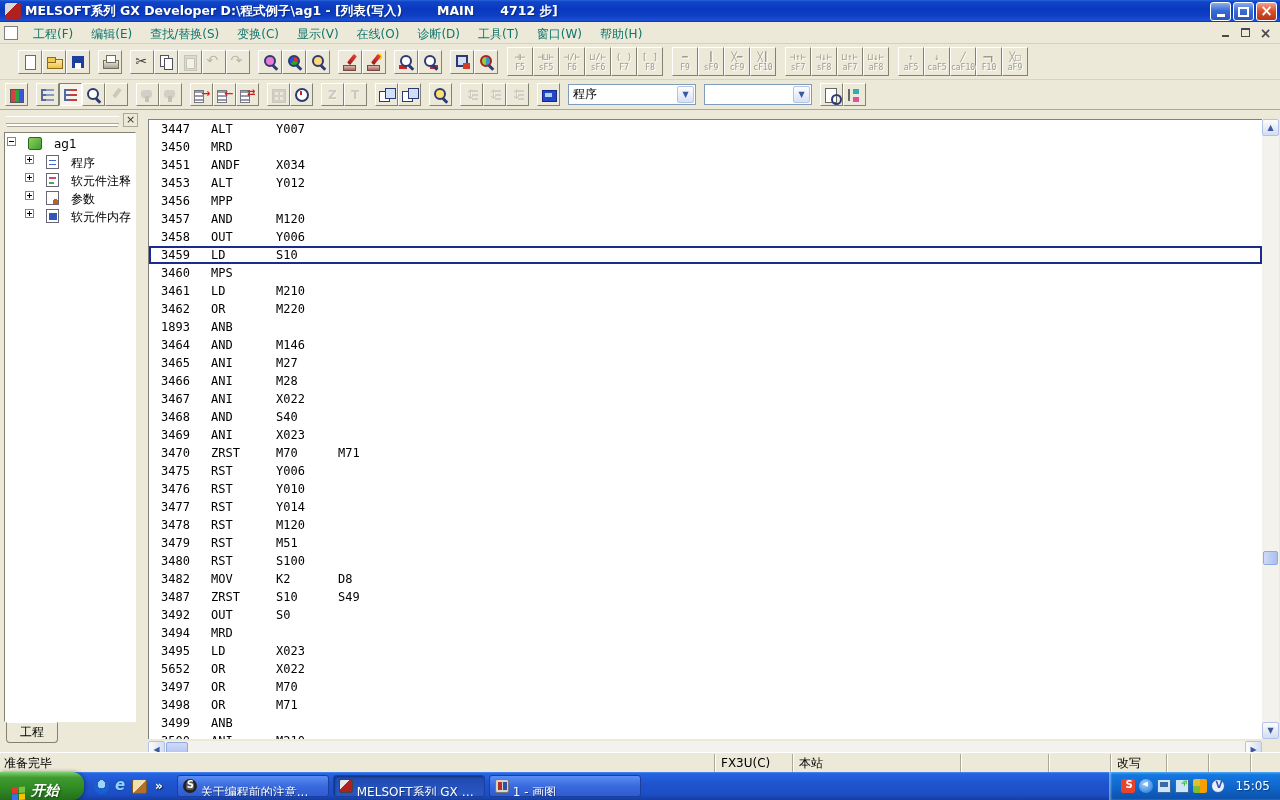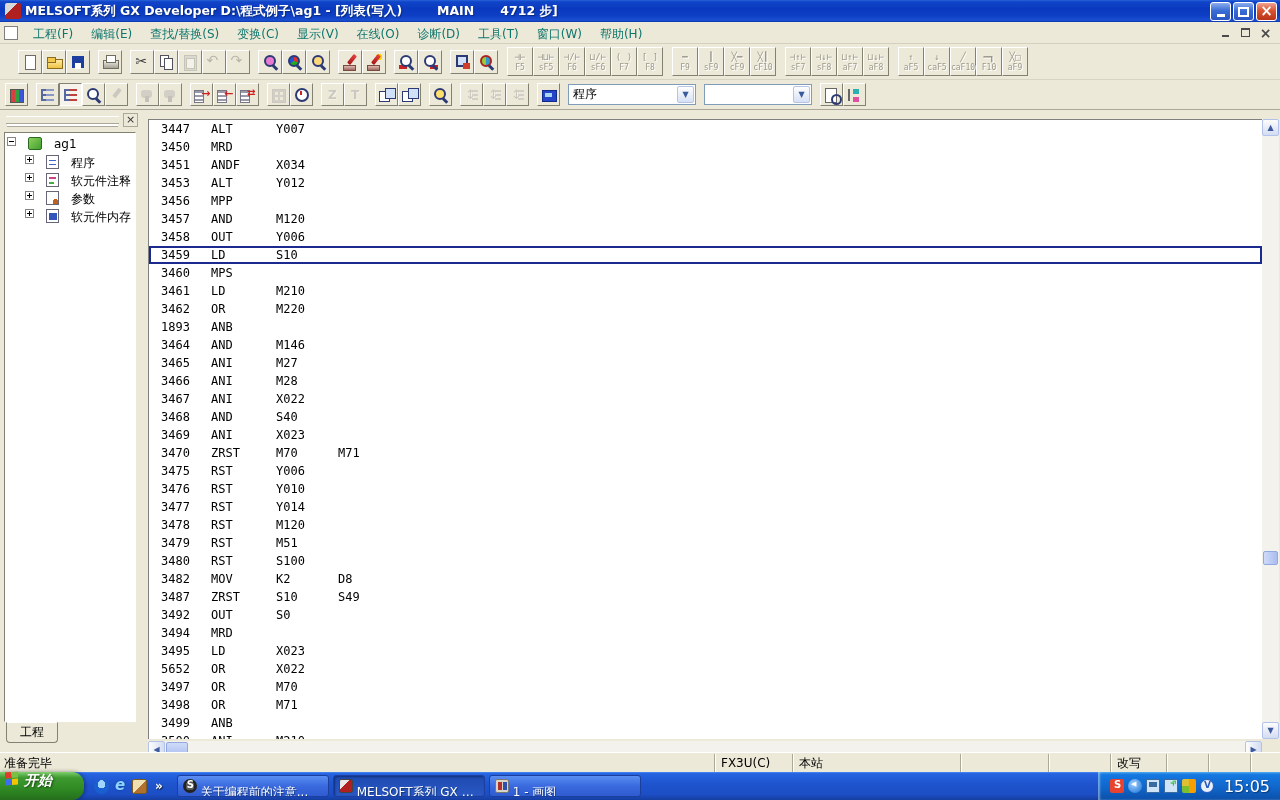--- a/index.html
+++ b/index.html
@@ -194,21 +194,21 @@
   .sb-pane { height:18px; line-height:18px; padding:0 6px; border-left:1px solid #aca899; box-shadow:inset 1px 0 0 #fff; overflow:hidden; white-space:nowrap; }
   .sb-msg { flex:1; border-left:none; box-shadow:none; padding-left:4px; }
   .sb-cpu { width:78px; } .sb-station { width:168px; } .sb-e1 { width:88px; } .sb-e2 { width:62px; }
   .sb-mode { width:56px; } .sb-s1 { width:42px; } .sb-s2 { width:42px; } .sb-s3 { width:30px; }
 
   
   .taskbar { position:absolute; left:0; top:772px; width:1280px; height:28px;
     background:linear-gradient(180deg,#4b8bf5 0%,#2663e0 6%,#1e53cd 45%,#1c4ec5 80%,#153e9f 100%); display:flex; align-items:center; }
   .startbtn { height:28px; width:84px; border-radius:0 12px 12px 0;
     background:linear-gradient(180deg,#7ed06f 0%,#3f9a30 20%,#2f8a23 60%,#256e1c 100%);
-    display:flex; align-items:flex-start; gap:5px; padding-left:5px; box-shadow:1px 0 4px rgba(0,0,0,.4); }
+    display:flex; align-items:flex-end; gap:5px; padding-left:12px; box-shadow:1px 0 4px rgba(0,0,0,.4); }
   .flag { position:relative; width:14px; height:13px; transform:skewY(-4deg); }
   .flag::before { content:""; position:absolute; left:0; top:0; width:6px; height:6px; background:#e33a2a; box-shadow:7px 0 0 #7bc043; }
   .flag::after { content:""; position:absolute; left:0; top:7px; width:6px; height:6px; background:#3b6ff0; box-shadow:7px 0 0 #f5c400; }
   .start-label { color:#fff; font-weight:bold; font-style:italic; font-size:14px; text-shadow:1px 1px 2px #1a4a12; }
   .quick { display:flex; align-items:center; gap:4px; padding:0 6px 0 10px; }
   .qlic { width:15px; height:15px; border-radius:2px; }
   .ic-messenger { background:radial-gradient(circle at 50% 35%,#9fd4ff 0 4px,#1a5fd0 4px); border-radius:50%; }
   .ic-ie { background:transparent; position:relative; }
   .ic-ie::before { content:"e"; position:absolute; left:2px; top:-3px; color:#8fd2ff; font-size:15px; font-style:italic; font-weight:bold; text-shadow:0 0 2px #0a3a8a; }
   .ic-launcher { background:linear-gradient(135deg,#f0e0b0 0 50%,#b07030 50%); border:1px solid #7a5a20; }
@@ -231,21 +231,21 @@
   .ic-sogou::before { content:"S"; position:absolute; left:4px; top:0; color:#fff; font-size:10px; font-weight:bold; }
   .ic-hidden { background:radial-gradient(circle at 40% 35%,#9fd0ff,#1a6fd4); border-radius:50%; }
   .ic-hidden::before { content:"◀"; position:absolute; left:3px; top:1px; color:#fff; font-size:7px; }
   .ic-network { background:#cfe4f7; border:1px solid #3a6aa0; }
   .ic-network::before { content:""; position:absolute; left:2px; top:2px; width:8px; height:5px; background:#3a6aa0; }
   .ic-wireless { background:#cfe4f7; border:1px solid #3a6aa0; }
   .ic-wireless::before { content:"»"; position:absolute; left:5px; top:-4px; color:#30c030; font-weight:bold; font-size:11px; transform:rotate(-45deg); }
   .ic-security { background:conic-gradient(#f5a000 0 50%,#7cc030 50% 75%,#e0c030 75%); border-radius:2px; }
   .ic-antivirus { background:#e8f0fa; border-radius:50%; border:1px solid #2a5ac0; }
   .ic-antivirus::before { content:"V"; position:absolute; left:3px; top:0; color:#2a5ac0; font-size:9px; font-weight:bold; }
-  .clock { color:#fff; font-size:16px; padding-left:6px; text-shadow:1px 1px 1px #0a3a7a; }
+  .clock { color:#fff; font-size:12px; padding-left:6px; text-shadow:1px 1px 1px #0a3a7a; }
 </style>
 </head>
 <body>
 
 <div class="screen">
 
   <div class="titlebar">
     <span class="app-ic"></span>
     <span class="title-text">MELSOFT系列 GX Developer D:\程式例子\ag1 - [列表(写入)        MAIN      4712 步]</span>
     <span class="winbtns">

